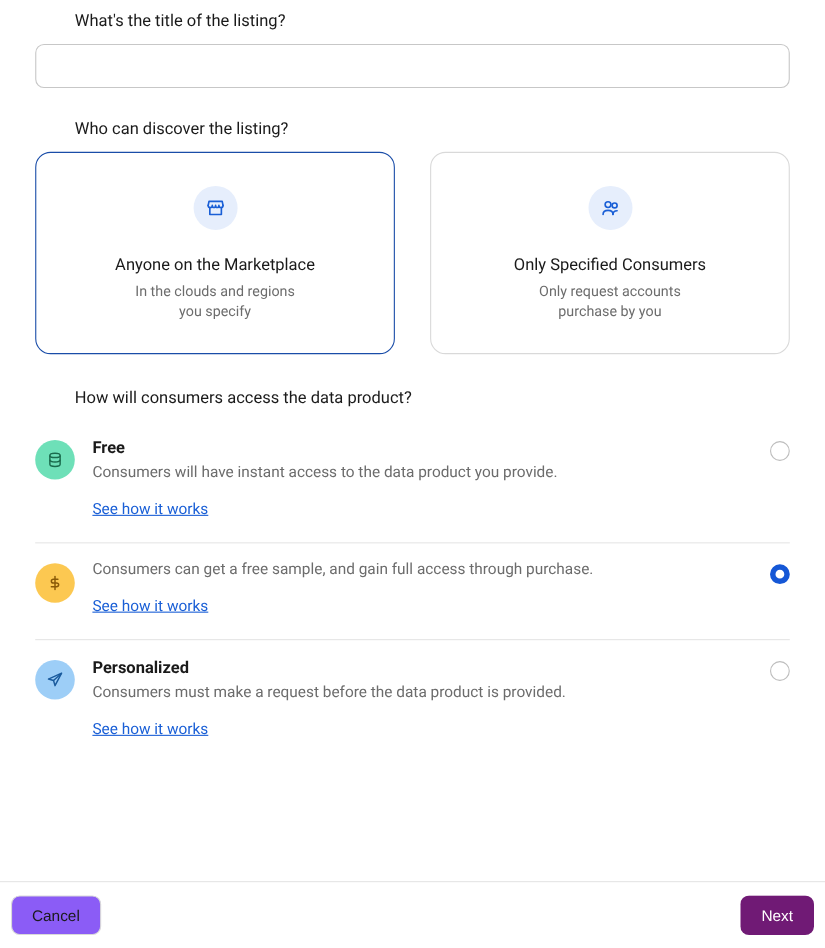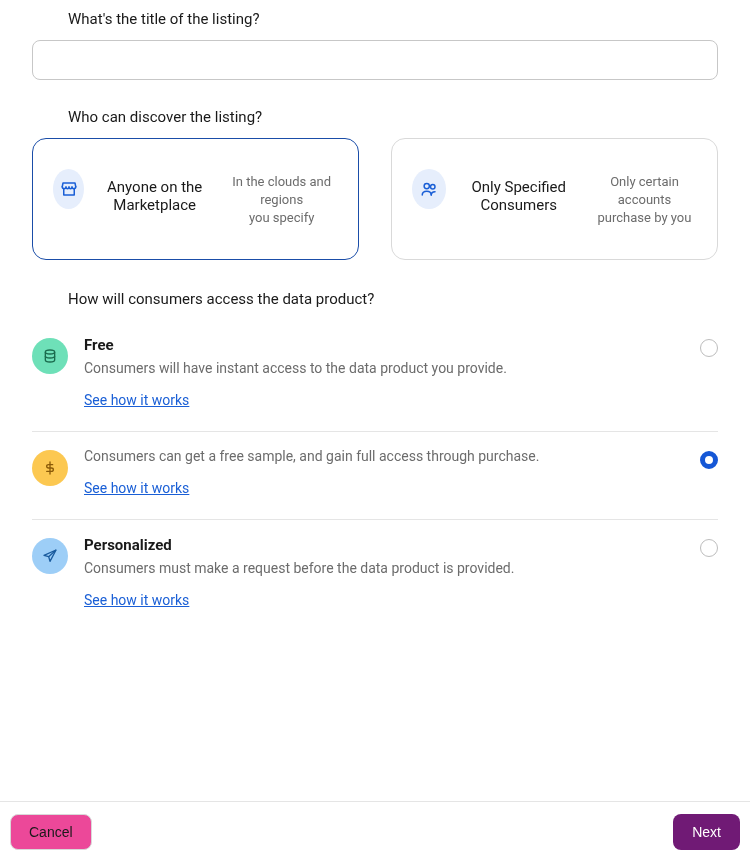--- a/index.html
+++ b/index.html
@@ -46,20 +46,21 @@
       margin-bottom: 30px;
     }
     .card {
       flex: 1;
       border: 1px solid #d9d9d9;
       border-radius: 14px;
       padding: 30px 20px 28px 20px;
       text-align: center;
       cursor: pointer;
       display: flex;
+      flex-direction: column;
       align-items: center;
     }
     .card.selected {
       border: 1.5px solid #1a4da8;
     }
     .card-icon-wrap {
       width: 40px;
       height: 40px;
       border-radius: 50%;
       background: #e6eefc;
@@ -152,21 +153,21 @@
       align-items: center;
     }
     .btn {
       padding: 9px 18px;
       border-radius: 8px;
       font-size: 14px;
       cursor: pointer;
       border: 1px solid transparent;
     }
     .btn-cancel {
-      background: #ec4899;
+      background: #8b5cf6;
       border: 1px solid #d9d9d9;
       color: #1a1a1a;
     }
     .btn-next {
       background: #701a75;
       color: #fff;
       font-weight: 500;
     }
   </style>
 </head>
@@ -197,21 +198,21 @@
       <div class="card-icon-wrap">
         <svg width="18" height="18" viewBox="0 0 24 24" fill="none" stroke="#1a5fd6" stroke-width="2" stroke-linecap="round" stroke-linejoin="round">
           <circle cx="9" cy="8" r="3.5"></circle>
           <path d="M3 20c0-3 2.5-5 6-5s6 2 6 5"></path>
           <circle cx="17" cy="9" r="3"></circle>
           <path d="M15 20c0-2.5 2-4.5 5-4.5"></path>
         </svg>
       </div>
       <div class="card-title">Only Specified Consumers</div>
       <div class="card-desc">
-        <span>Only certain accounts</span><br>
+        <span>Only request accounts</span><br>
         <span>purchase by you</span>
       </div>
     </div>
   </div>
 
   <div class="section-label">How will consumers access the data product?</div>
   <div class="access-options">
 
     <div class="access-option">
       <div class="opt-icon free">

